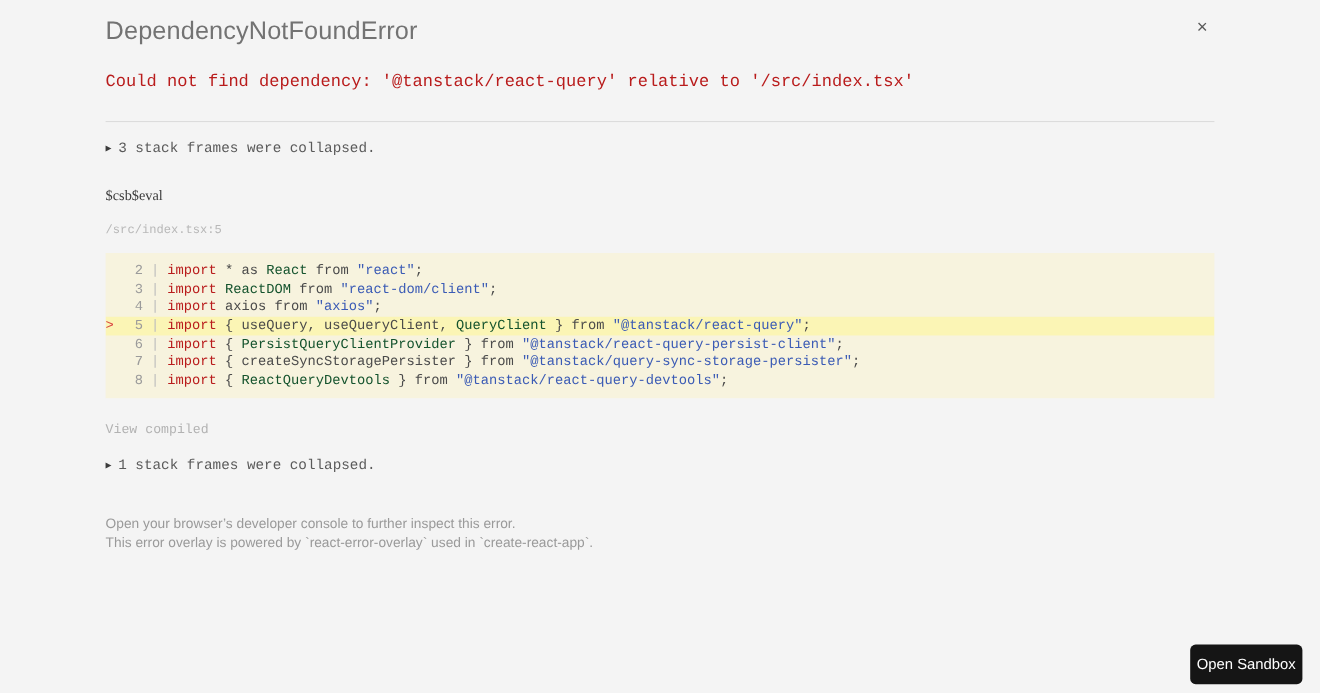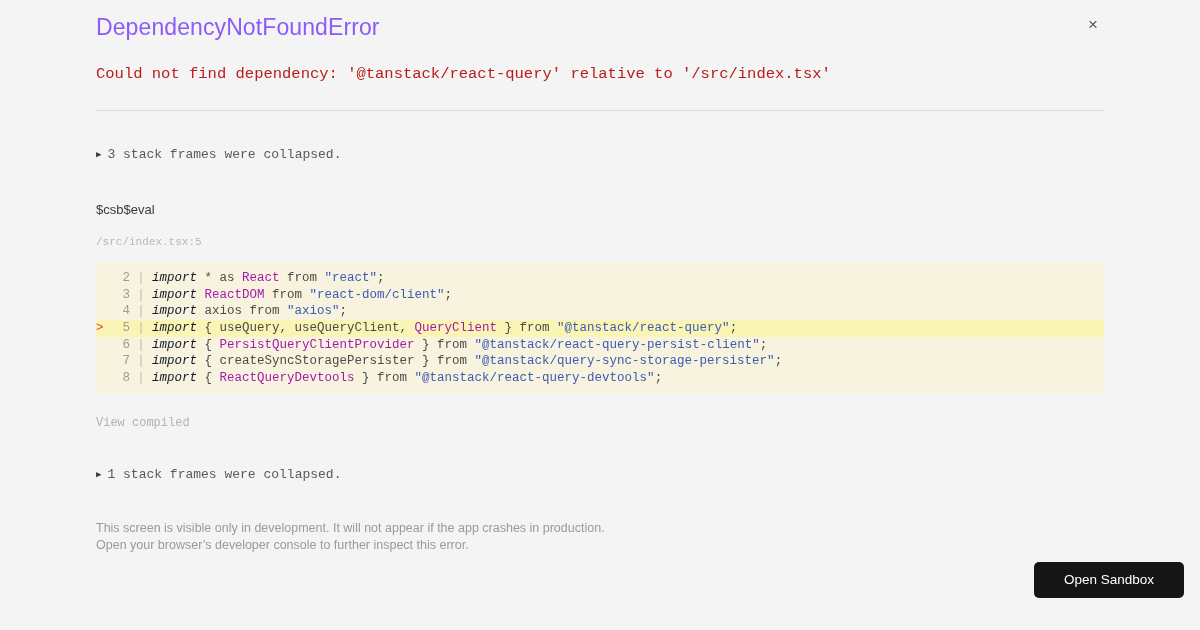--- a/index.html
+++ b/index.html
@@ -23,21 +23,21 @@
 
   .content {
     position: absolute;
     left: 96px;
     top: 0;
     width: 1008px;
   }
 
   
   .err-title {
-    color: #8b5cf6;
+    color: #737373;
     font-size: 23px;
     font-weight: 400;
     line-height: 1.2;
     margin: 0;
     padding-top: 14px;
     letter-spacing: 0.1px;
     font-family: "Liberation Sans", sans-serif;
   }
 
   .err-message {
@@ -73,39 +73,39 @@
     background: transparent;
     border: 0;
     padding: 0;
   }
 
   
   .collapse-row {
     font-family: "Liberation Mono", "DejaVu Sans Mono", monospace;
     font-size: 13px;
     color: #5a5a5a;
-    margin-top: 36px;
+    margin-top: 16px;
     cursor: pointer;
     display: block;
     line-height: 16px;
   }
   .collapse-row .tri {
     display: inline-block;
     font-size: 9px;
     color: #3b3b3b;
     margin-right: 6px;
     transform: translateY(-1px);
   }
 
   
   .frame-fn {
-    font-family: Liberation Sans, sans-serif;
+    font-family: Liberation Serif, serif;
     font-size: 13px;
     color: #3b3b3b;
-    margin-top: 38px;
+    margin-top: 26px;
     line-height: 16px;
   }
   .frame-loc {
     font-family: "Liberation Mono", "DejaVu Sans Mono", monospace;
     font-size: 11px;
     color: #b8b8b8;
     margin-top: 17px;
     line-height: 14px;
   }
 
@@ -139,22 +139,22 @@
     width: 22px;
     text-align: right;
     color: #9b9b9b;
   }
   .gutter-bar {
     display: inline-block;
     width: 22px;
     text-align: center;
     color: #bdbdbd;
   }
-  .tok-kw  { color: #0f172a; font-style: italic; }
-  .tok-id  { color: #a21caf; text-align: center; }
+  .tok-kw  { color: #b91c1c; }
+  .tok-id  { color: #14532d; text-align: center; }
   .tok-str { color: #3b5bb5; }
   .tok-def { color: #4b4b4b; }
 
   .view-compiled {
     font-family: "Liberation Mono", "DejaVu Sans Mono", monospace;
     font-size: 12px;
     color: #b2b2b2;
     margin-top: 22px;
     cursor: pointer;
     display: inline-block;
@@ -169,26 +169,26 @@
     font-family: "Liberation Sans", sans-serif;
     font-size: 12.5px;
     color: #9a9a9a;
     line-height: 16.5px;
   }
 
   
   .open-sandbox {
     position: absolute;
     right: 16px;
-    bottom: 32px;
+    bottom: 8px;
     background: #151515;
     color: #ffffff;
     font-family: "Liberation Sans", sans-serif;
     font-size: 13.5px;
-    padding: 10px 30px;
+    padding: 10px 6px;
     border-radius: 5px;
     border: 0;
     cursor: pointer;
     line-height: 16px;
   }
 </style>
 </head>
 <body>
 
 <div class="overlay">
@@ -213,20 +213,20 @@
 
     <div class="code-block" id="code-block"><div class="code-line"><span class="gutter-mark"></span><span class="gutter-num">2</span><span class="gutter-bar">|</span><span class="tok-kw">import</span><span class="tok-def"> * </span><span class="tok-def">as</span><span class="tok-def"> </span><span class="tok-id">React</span><span class="tok-def"> from </span><span class="tok-str">"react"</span><span class="tok-def">;</span></div><div class="code-line"><span class="gutter-mark"></span><span class="gutter-num">3</span><span class="gutter-bar">|</span><span class="tok-kw">import</span><span class="tok-def"> </span><span class="tok-id">ReactDOM</span><span class="tok-def"> from </span><span class="tok-str">"react-dom/client"</span><span class="tok-def">;</span></div><div class="code-line"><span class="gutter-mark"></span><span class="gutter-num">4</span><span class="gutter-bar">|</span><span class="tok-kw">import</span><span class="tok-def"> axios from </span><span class="tok-str">"axios"</span><span class="tok-def">;</span></div><div class="code-line hl"><span class="gutter-mark">&gt;</span><span class="gutter-num">5</span><span class="gutter-bar">|</span><span class="tok-kw">import</span><span class="tok-def"> { useQuery, useQueryClient, </span><span class="tok-id">QueryClient</span><span class="tok-def"> } from </span><span class="tok-str">"@tanstack/react-query"</span><span class="tok-def">;</span></div><div class="code-line"><span class="gutter-mark"></span><span class="gutter-num">6</span><span class="gutter-bar">|</span><span class="tok-kw">import</span><span class="tok-def"> { </span><span class="tok-id">PersistQueryClientProvider</span><span class="tok-def"> } from </span><span class="tok-str">"@tanstack/react-query-persist-client"</span><span class="tok-def">;</span></div><div class="code-line"><span class="gutter-mark"></span><span class="gutter-num">7</span><span class="gutter-bar">|</span><span class="tok-kw">import</span><span class="tok-def"> { createSyncStoragePersister } from </span><span class="tok-str">"@tanstack/query-sync-storage-persister"</span><span class="tok-def">;</span></div><div class="code-line"><span class="gutter-mark"></span><span class="gutter-num">8</span><span class="gutter-bar">|</span><span class="tok-kw">import</span><span class="tok-def"> { </span><span class="tok-id">ReactQueryDevtools</span><span class="tok-def"> } from </span><span class="tok-str">"@tanstack/react-query-devtools"</span><span class="tok-def">;</span></div></div>
 
     <div class="view-compiled">View compiled</div>
 
     <div class="collapse-row">
       <span class="tri">▶</span><span>1 stack frames were collapsed.</span>
     </div>
 
     <div class="footer" id="footer-notes">
-        <div>This screen is visible only in development. It will not appear if the app crashes in production.</div>
         <div>Open your browser’s developer console to further inspect this error.</div>
+        <div>This error overlay is powered by `react-error-overlay` used in `create-react-app`.</div>
       </div>
 
   </div>
 
   <button class="open-sandbox">Open Sandbox</button>
 </div>
 
 </body></html>

